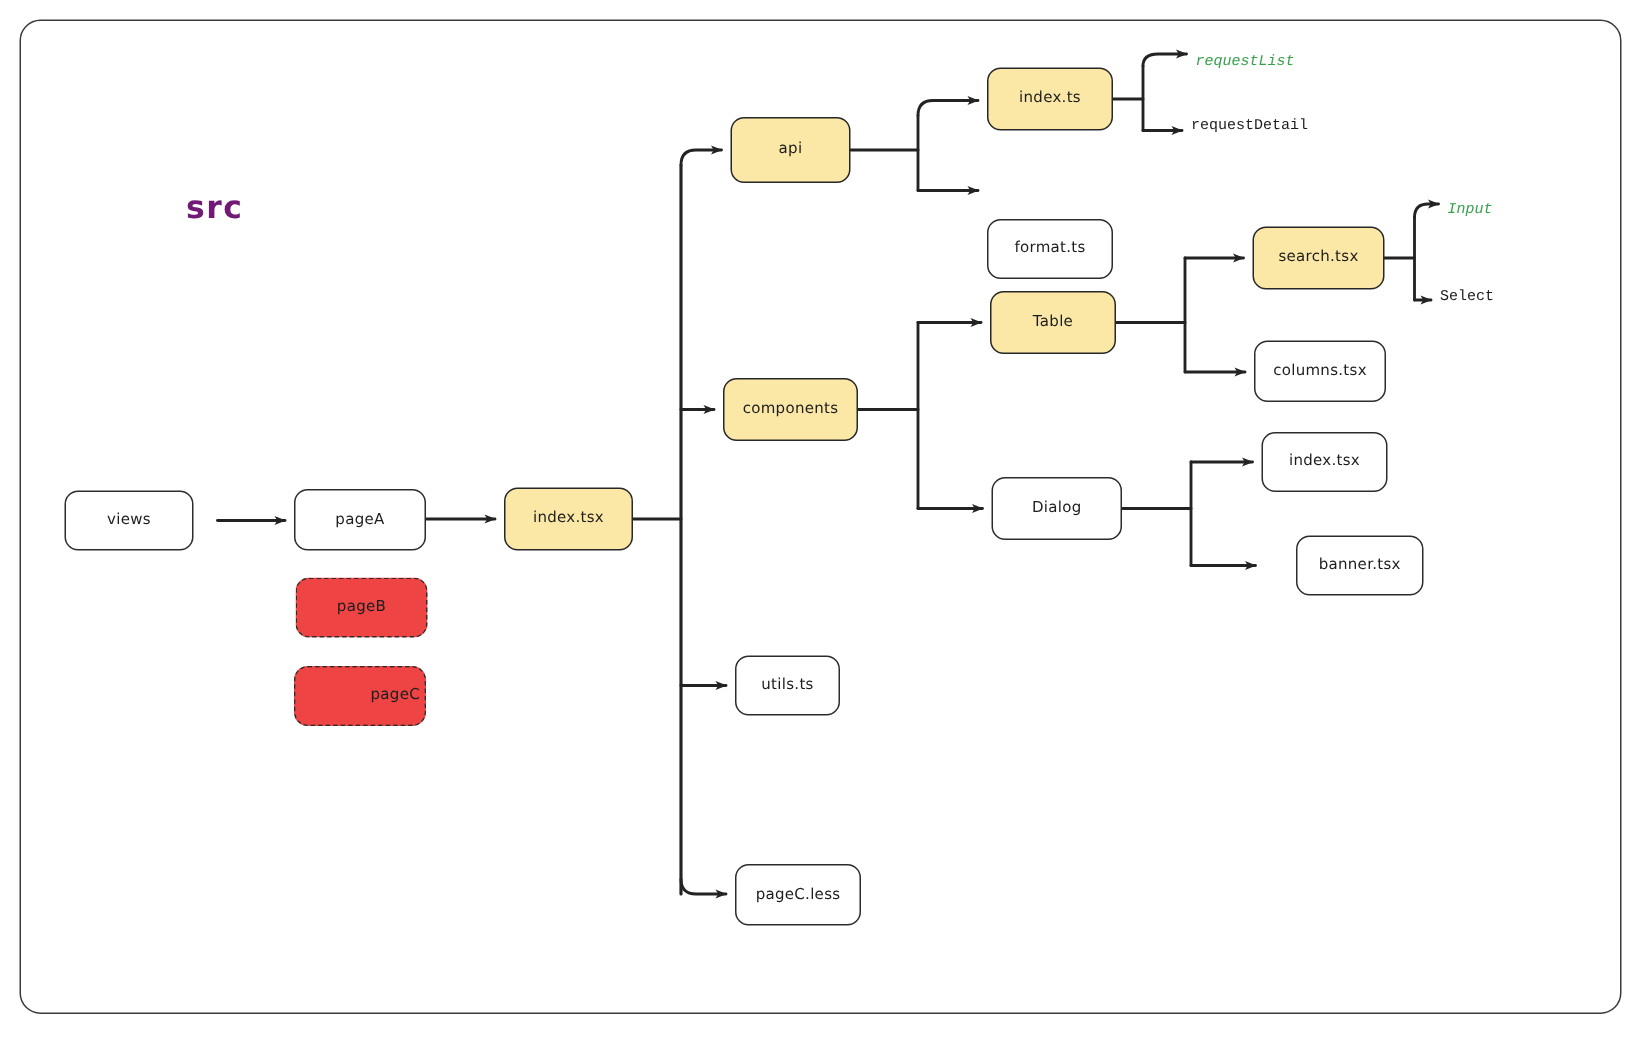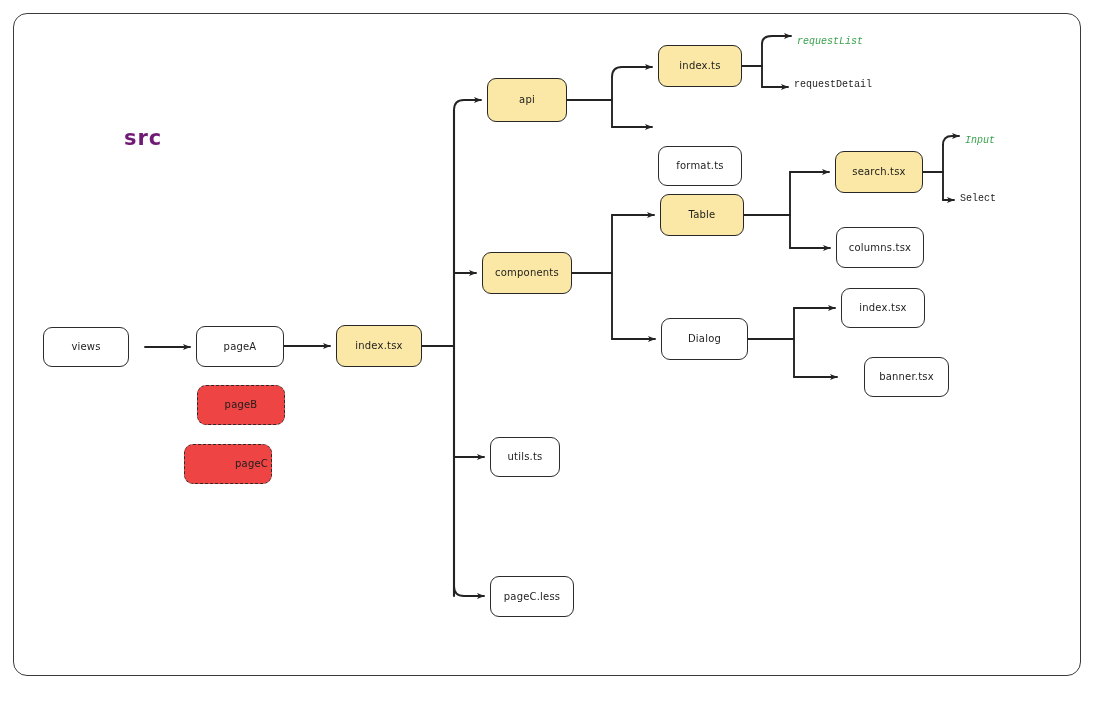--- a/index.html
+++ b/index.html
@@ -149,21 +149,21 @@
       <path d="M794,377 L837,377" marker-end="url(#arrow)"></path>
 
     </g>
   </svg>
 
   <div id="title">src</div>
 
   <div class="node" style="left:43px;  top:327px; width:86px; height:40px;">views</div>
   <div class="node" style="left:196px; top:326px; width:88px; height:41px;">pageA</div>
   <div class="node dashed" style="left:197px; top:385px; width:88px; height:40px;">pageB</div>
-  <div class="node dashed" style="left:184px; top:444px; width:88px; height:40px;padding-left:47px;">pageC</div>
+  <div class="node dashed" style="left:196px; top:444px; width:88px; height:40px;padding-left:47px;">pageC</div>
   <div class="node highlight" style="left:336px; top:325px; width:86px; height:42px;">index.tsx</div>
   <div class="node highlight" style="left:487px; top:78px;  width:80px; height:44px;">api</div>
   <div class="node highlight" style="left:658px; top:45px;  width:84px; height:42px;">index.ts</div>
   <div class="node" style="left:658px; top:107px; width:84px; height:40px;margin-top:39px;">format.ts</div>
   <div class="node highlight" style="left:482px; top:252px; width:90px; height:42px;">components</div>
   <div class="node highlight" style="left:660px; top:194px; width:84px; height:42px;">Table</div>
   <div class="node highlight" style="left:835px; top:151px; width:88px; height:42px;">search.tsx</div>
   <div class="node" style="left:836px; top:227px; width:88px; height:41px;">columns.tsx</div>
   <div class="node" style="left:661px; top:318px; width:87px; height:42px;">Dialog</div>
   <div class="node" style="left:841px; top:288px; width:84px; height:40px;">index.tsx</div>

